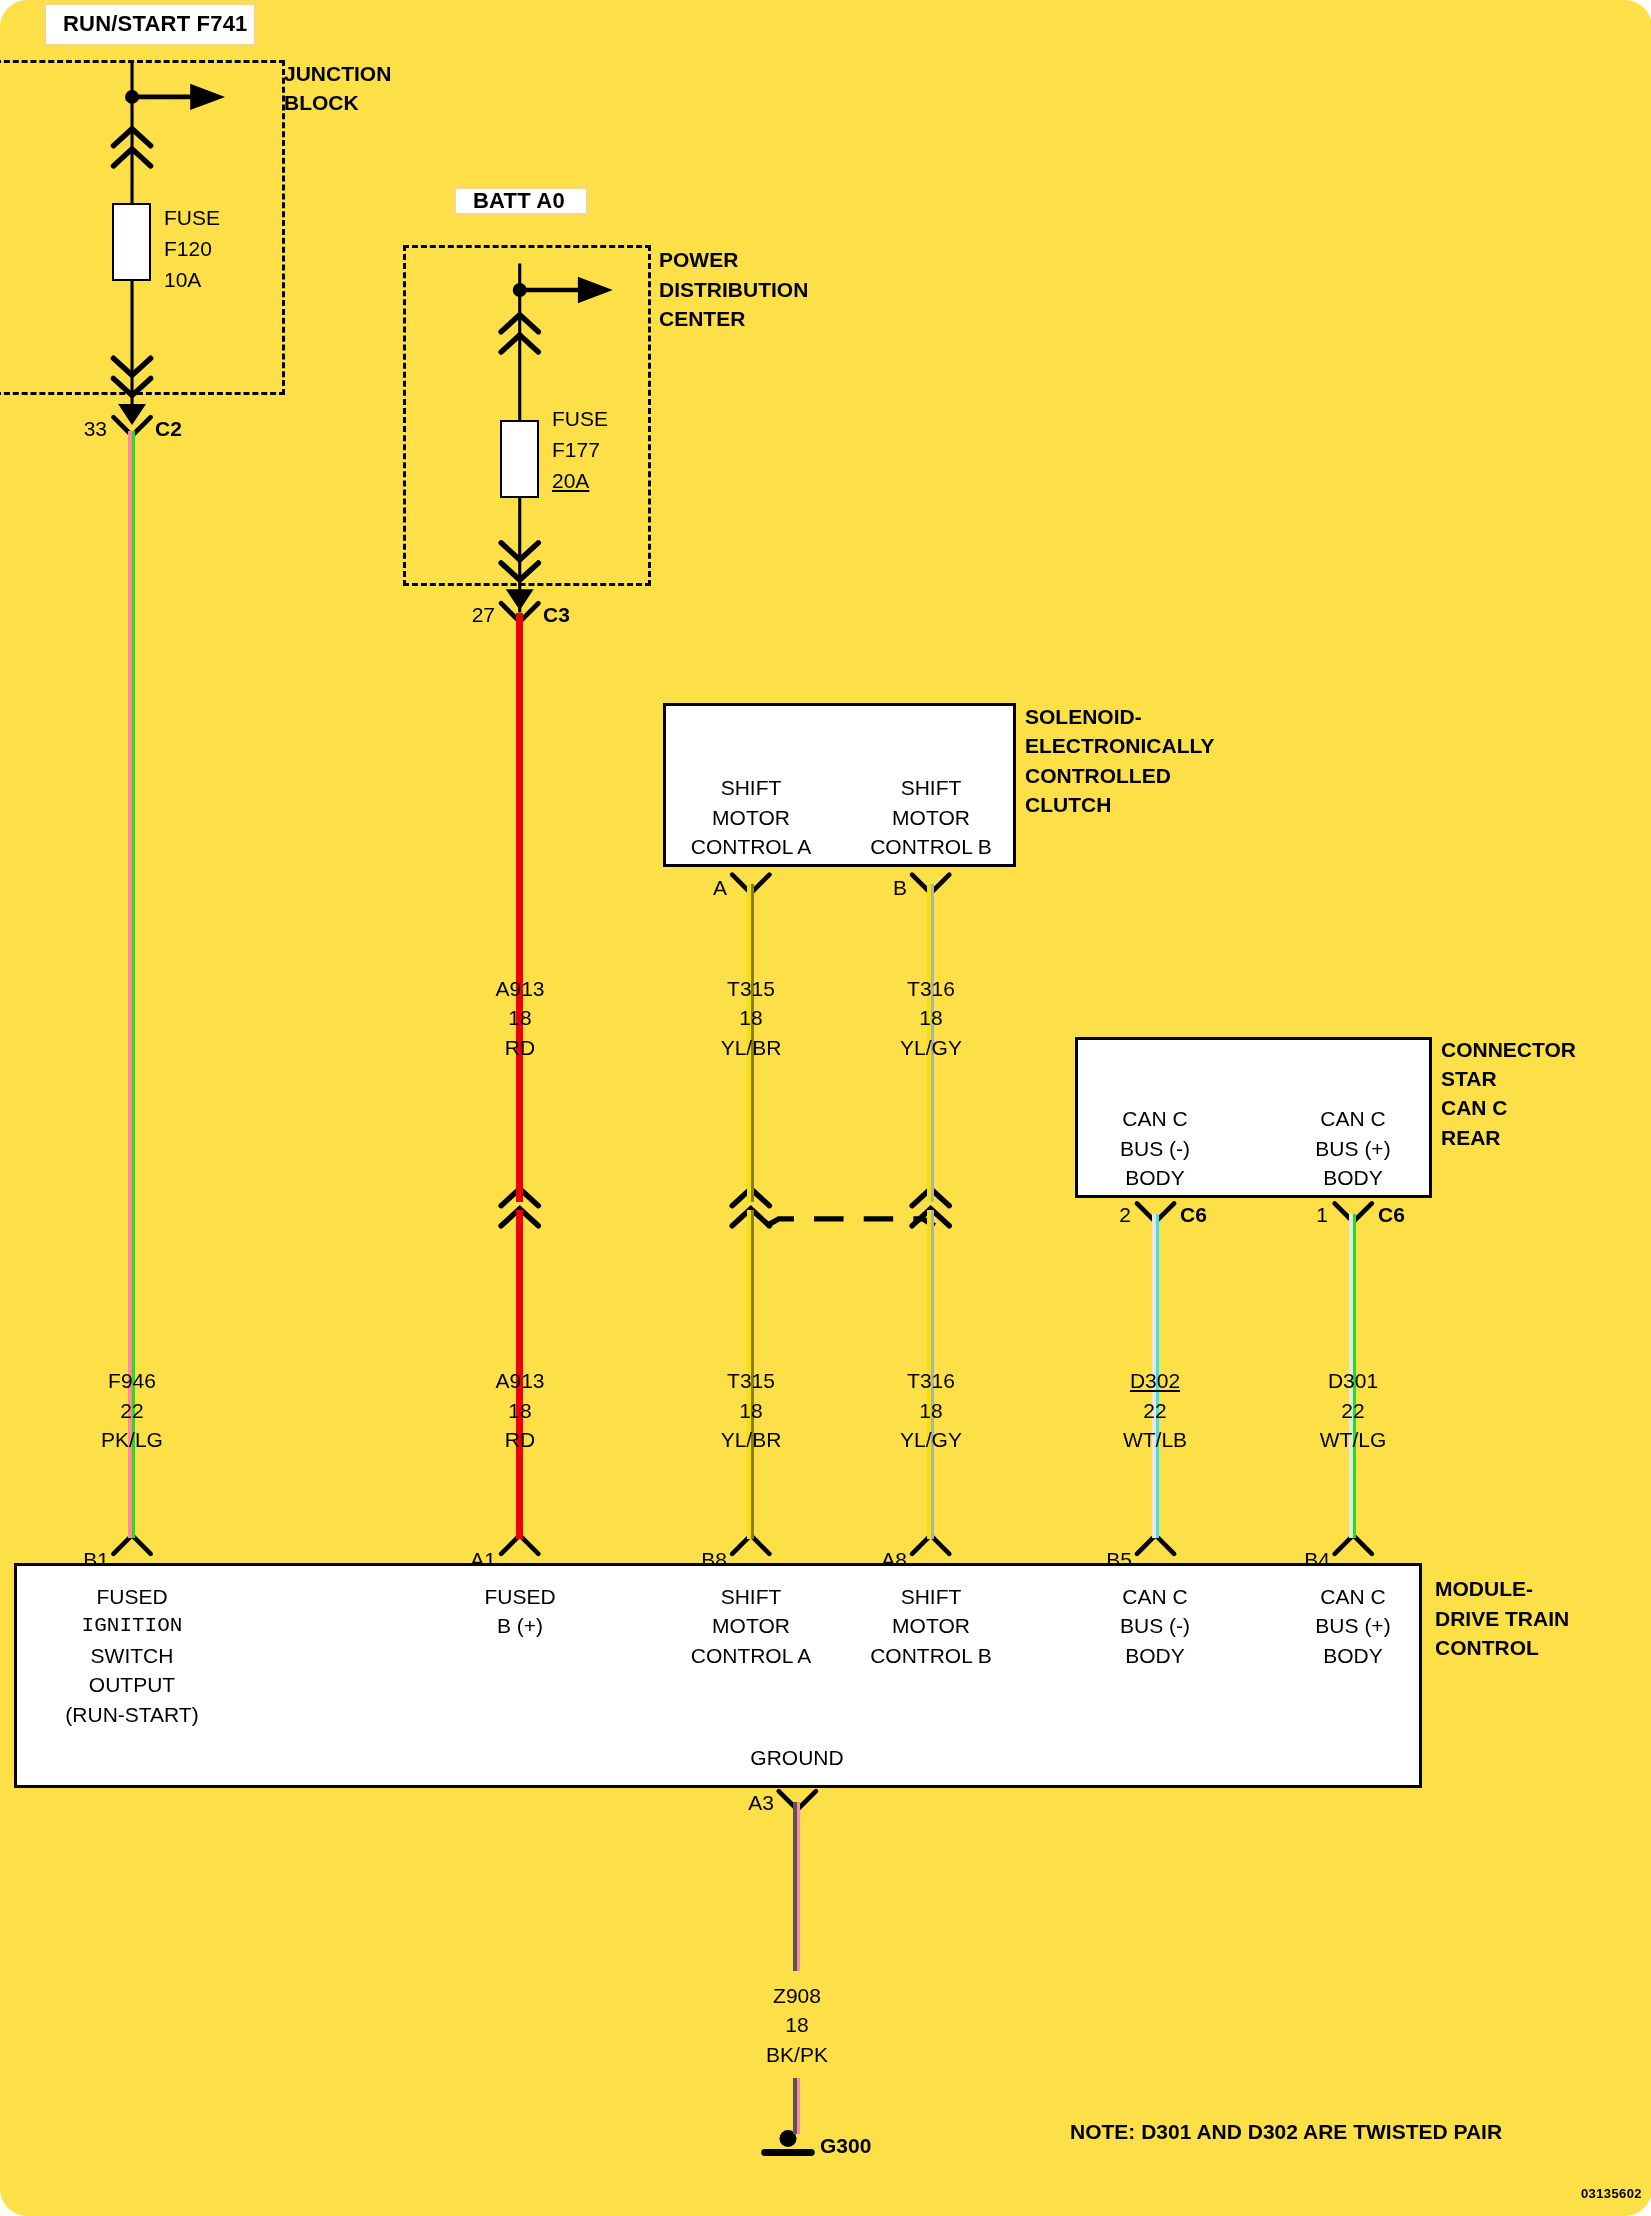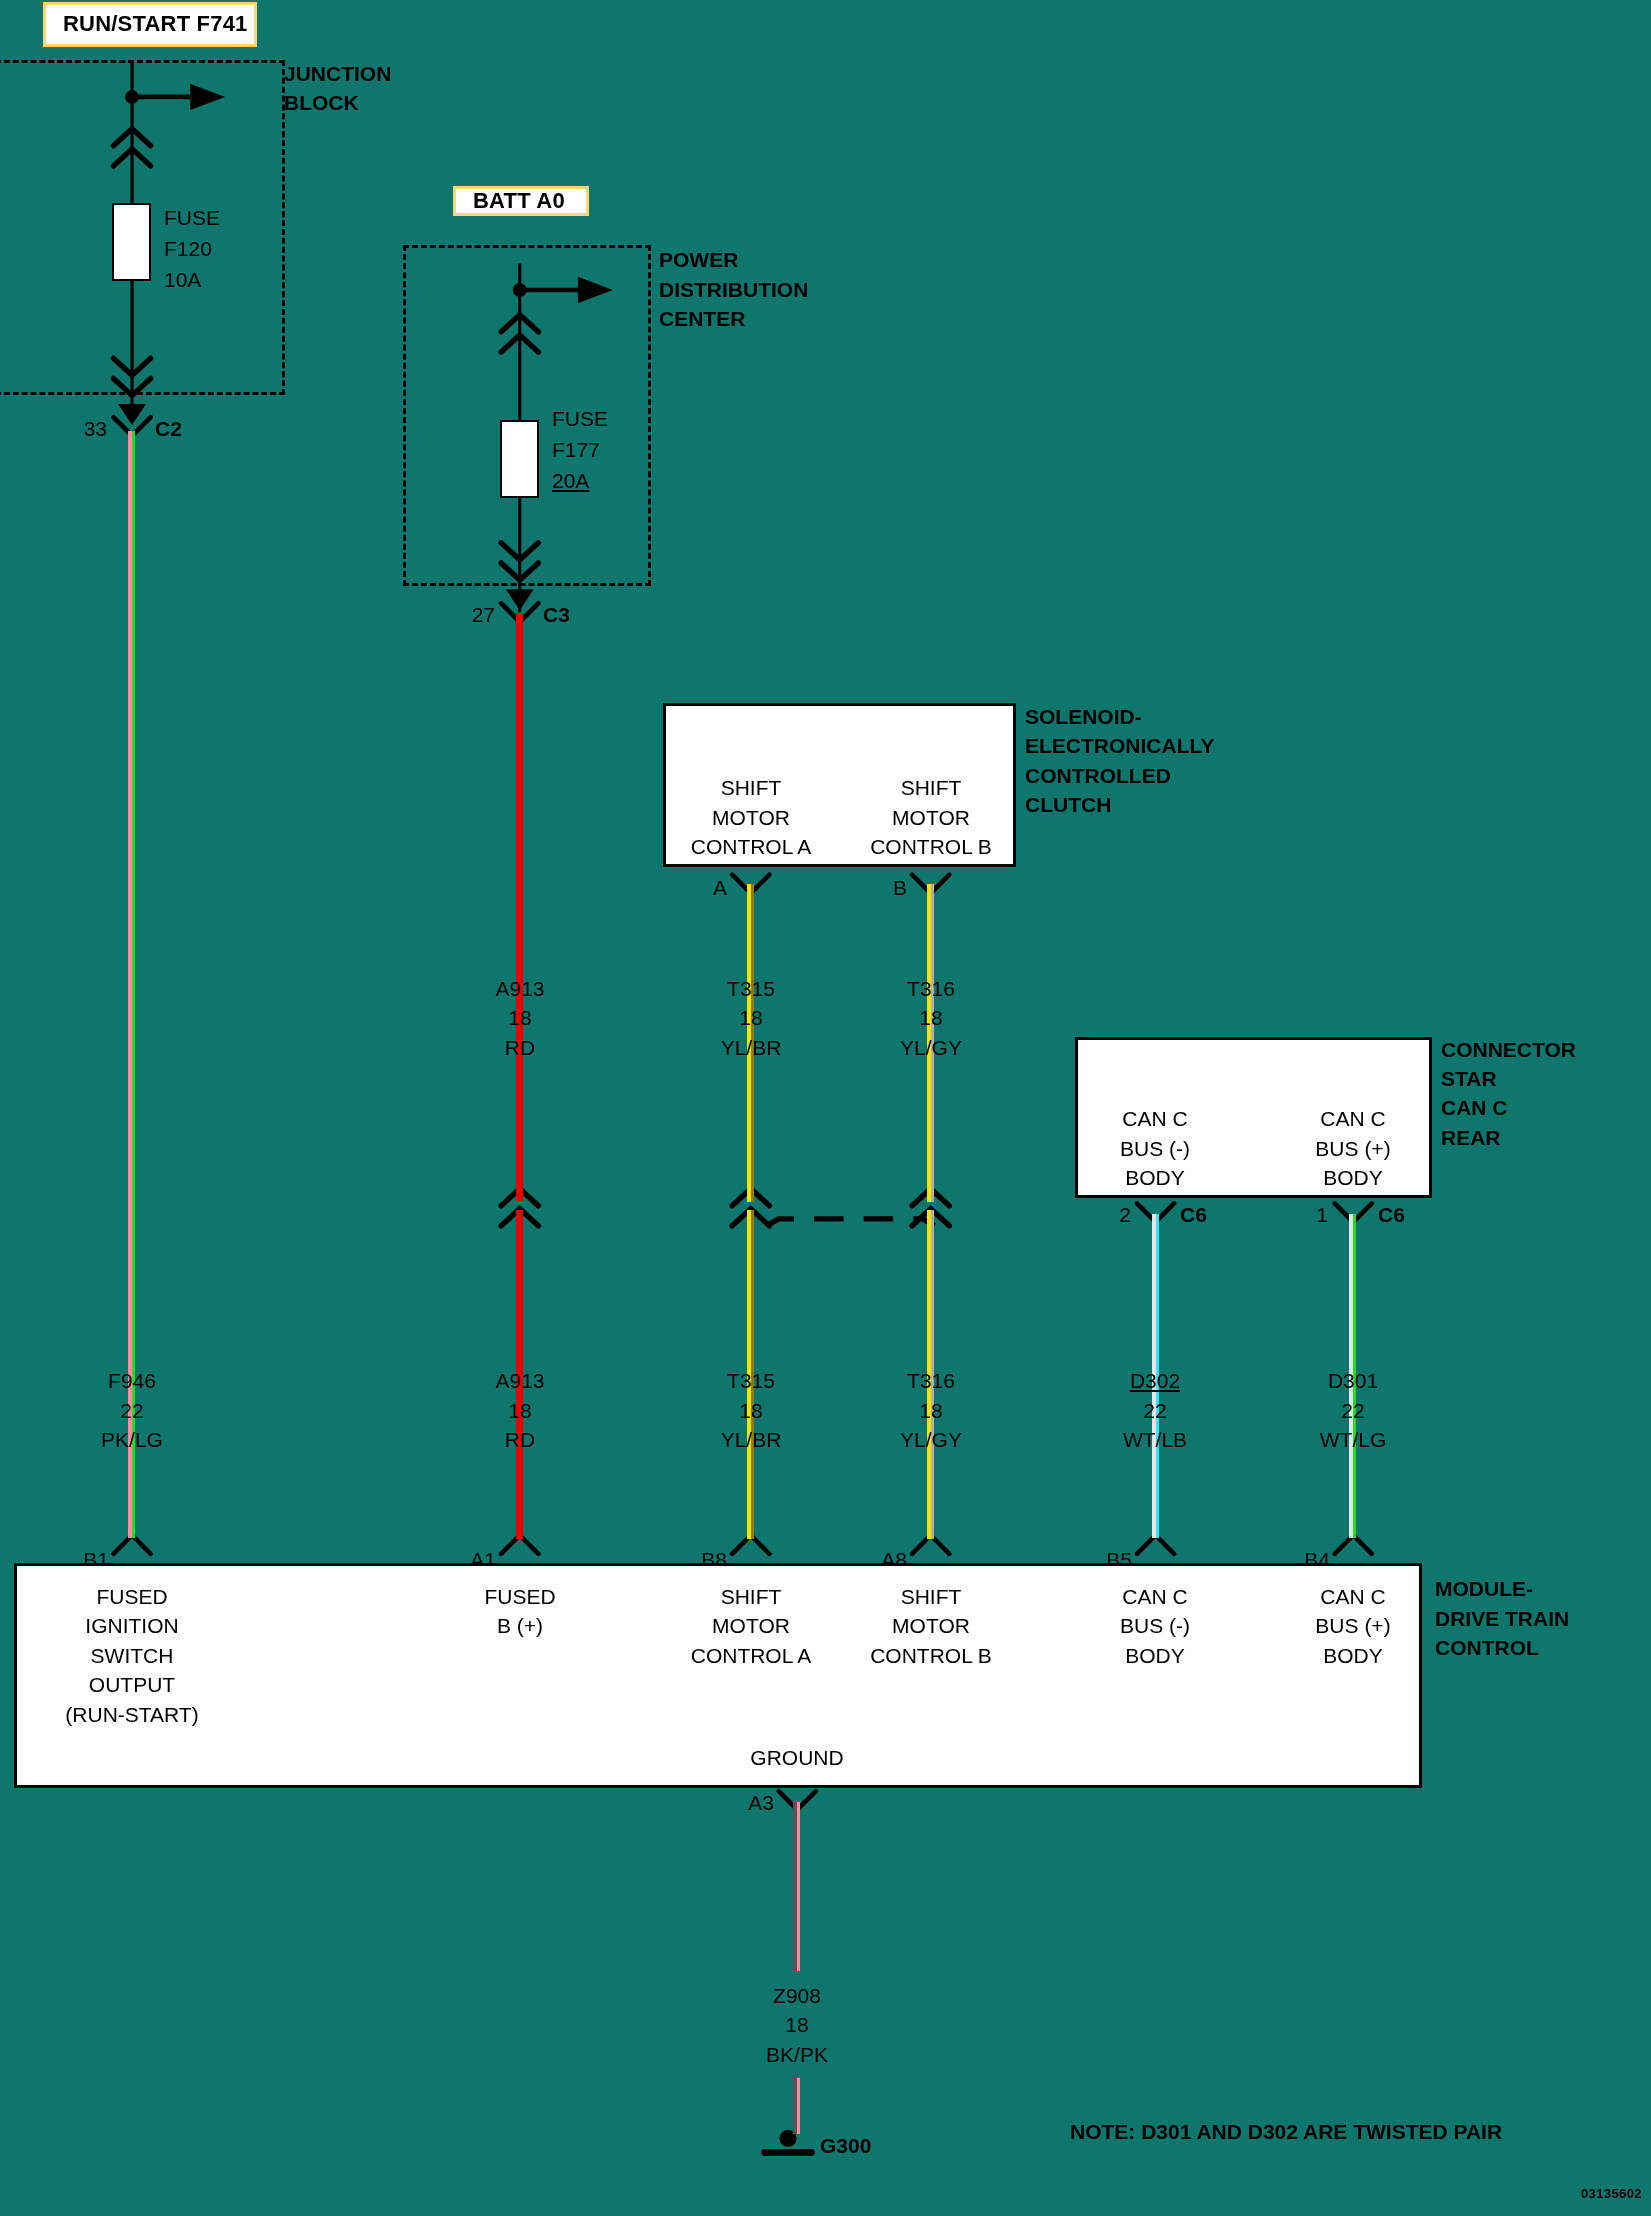--- a/index.html
+++ b/index.html
@@ -9,22 +9,23 @@
     background: #ffffff;
   }
   body {
     font-family: "Liberation Sans", sans-serif;
     color: #000;
   }
   #sheet {
     position: relative;
     width: 1652px;
     height: 2216px;
-    background: #0f766e;
+    background: #fde047;
     overflow: hidden;
+    border-radius: 27px;
   }
 
   
   .txt {
     position: absolute;
     font-family: "Liberation Sans", sans-serif;
     font-size: 21px;
     line-height: 29.5px;
     color: #000;
     white-space: pre;
@@ -332,21 +333,21 @@
   <div class="txt rt" style="left:109px; top:1545px;">B1</div>
   <div class="txt rt" style="left:496px; top:1545px;">A1</div>
   <div class="txt rt" style="left:727px; top:1545px;">B8</div>
   <div class="txt rt" style="left:907px; top:1545px;">A8</div>
   <div class="txt rt" style="left:1132px; top:1545px;">B5</div>
   <div class="txt rt" style="left:1330px; top:1545px;">B4</div>
 
   <div class="solidbox thick" style="left:14px; top:1563px; width:1408px; height:225px;"></div>
 
   <div class="txt ctr" style="left:132px; top:1582px;">FUSED</div>
-  <div class="txt ctr" style="left:132px; top:1611px;">IGNITION</div>
+  <div class="txt ctr" style="left:132px; top:1611px;font-family:Liberation Mono, monospace;">IGNITION</div>
   <div class="txt ctr" style="left:132px; top:1641px;">SWITCH</div>
   <div class="txt ctr" style="left:132px; top:1670px;">OUTPUT</div>
   <div class="txt ctr" style="left:132px; top:1700px;">(RUN-START)</div>
 
   <div class="txt ctr" style="left:520px; top:1582px;">FUSED</div>
   <div class="txt ctr" style="left:520px; top:1611px;">B (+)</div>
 
   <div class="txt ctr" style="left:751px; top:1582px;">SHIFT</div>
   <div class="txt ctr" style="left:751px; top:1611px;">MOTOR</div>
   <div class="txt ctr" style="left:751px; top:1641px;">CONTROL A</div>

